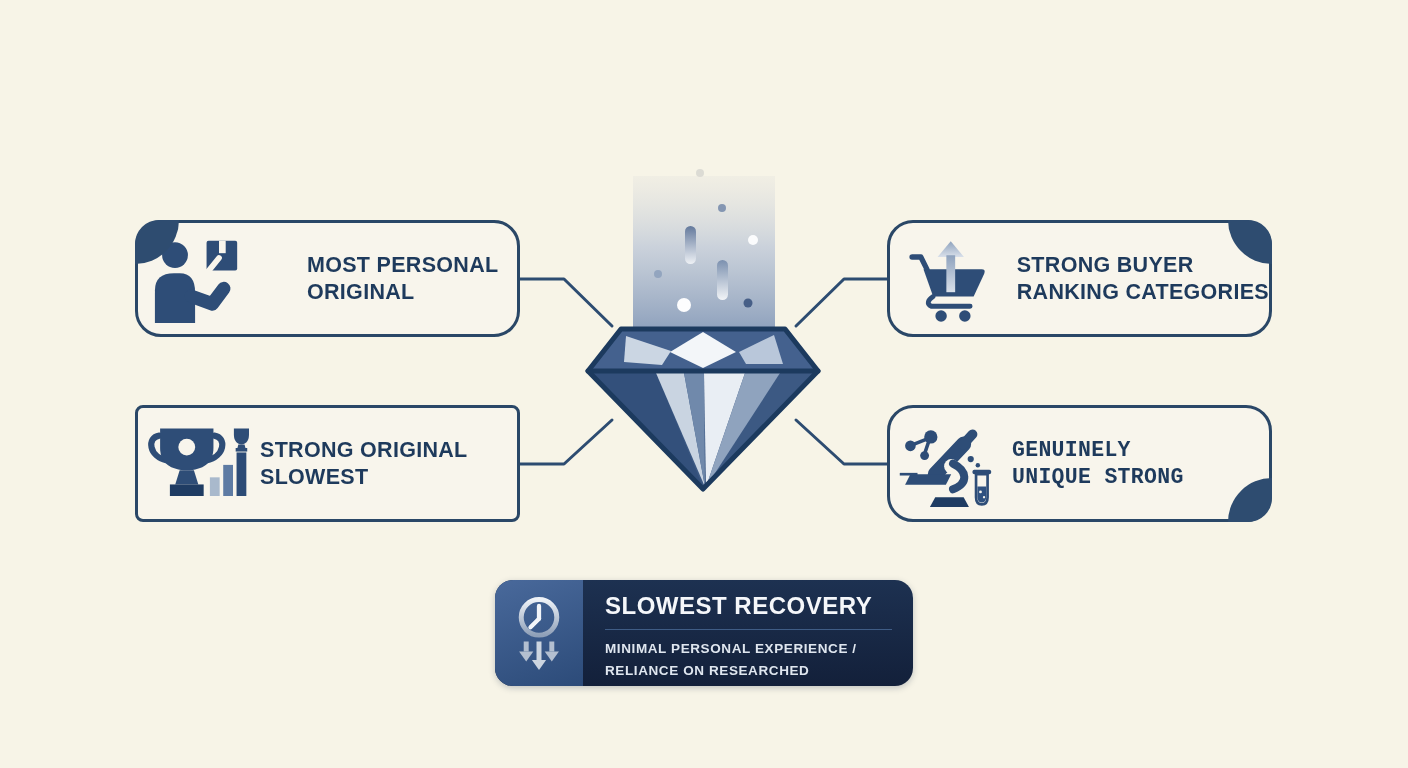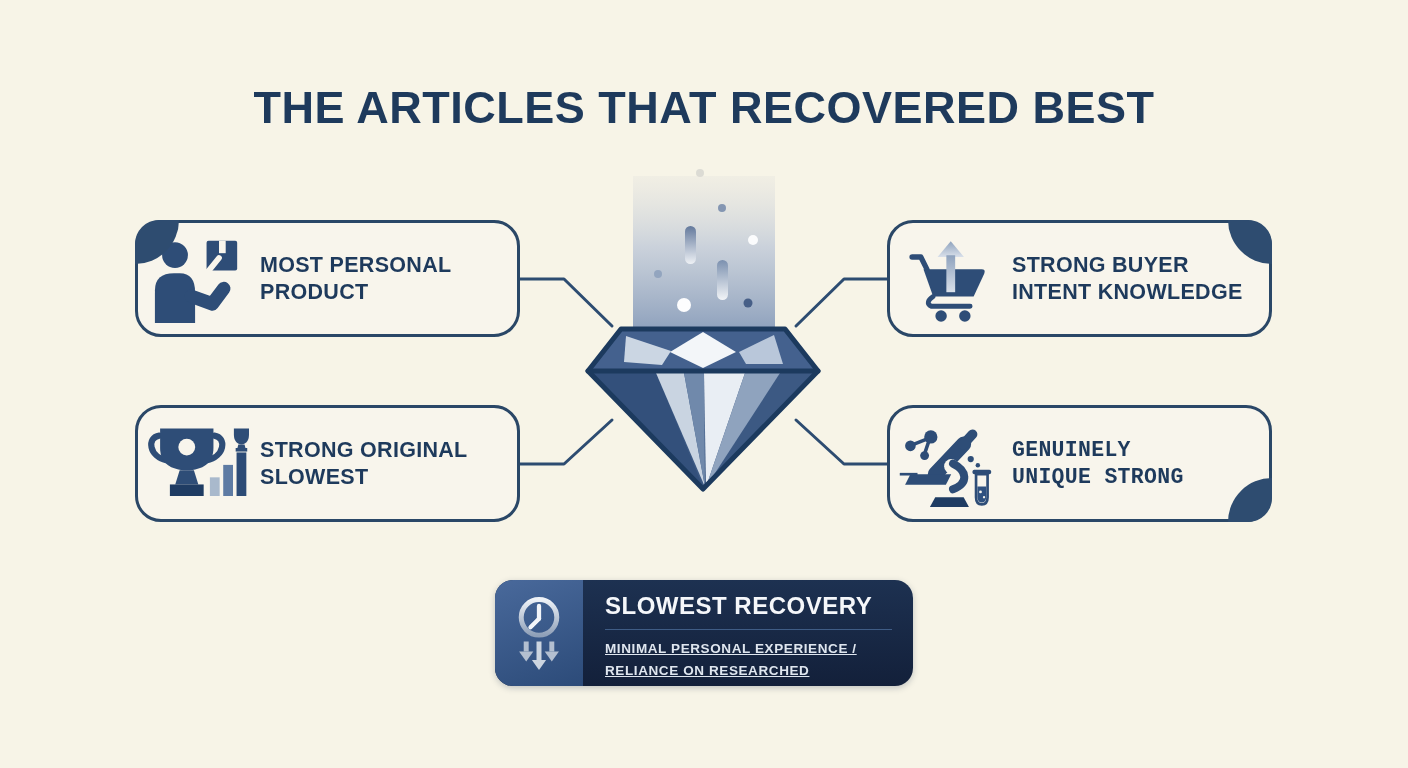--- a/index.html
+++ b/index.html
@@ -11,23 +11,23 @@
   .title{
     position:absolute;top:82px;left:0;width:1408px;text-align:center;
     font-size:45px;font-weight:bold;letter-spacing:.5px;color:#1e3a5c;
   }
   
   .fbox{
     position:absolute;width:385px;height:117px;box-sizing:border-box;
     border:3px solid #2a4767;border-radius:26px;background:#f8f5ec;
     display:flex;align-items:center;
   }
-  .fbox.tl{left:135px;top:220px;}
-  .fbox.tr{left:887px;top:220px;}
-  .fbox.bl{left:135px;top:405px;}
+  .fbox.tl{left:135px;top:220px;gap:47px;}
+  .fbox.tr{left:887px;top:220px;justify-content:space-between;}
+  .fbox.bl{left:135px;top:405px;border-radius:8px;}
   .fbox.br{left:887px;top:405px;font-family:Liberation Mono, monospace;}
   .iconwrap{width:118px;display:flex;justify-content:center;align-items:center;flex:0 0 118px;}
   .fbox .label{
     font-size:21.5px;font-weight:bold;line-height:27px;letter-spacing:.3px;
     color:#1e3a5c;margin-left:4px;
   }
   .fbox .label span{display:block;}
   .fbox .label span:empty{display:none;}
   .corner{position:absolute;width:44px;height:44px;background:#2e4c70;}
   .corner.c-tl{top:-3px;left:-3px;border-radius:24px 0 100% 0;}
@@ -43,28 +43,27 @@
     box-shadow:0 2px 6px rgba(30,50,80,.25);
   }
   .banner .iconpane{
     flex:0 0 88px;display:flex;align-items:center;justify-content:center;
     background:linear-gradient(160deg,#49699b,#2c4b79);
   }
   .banner .content{flex:1;padding:12px 20px 0 22px;}
   .banner .btitle{font-size:24px;font-weight:bold;letter-spacing:.5px;color:#f5f7fa;}
   .banner .divider{height:1px;background:#3f5c85;margin:9px 0 8px 0;width:287px;}
   .banner .bsub{font-size:13.5px;font-weight:bold;letter-spacing:.6px;line-height:22px;color:#dfe6ef;}
-  .banner .bsub span{display:block;text-decoration:underline;}
+  .banner .bsub span{display:block;}
 </style>
 </head>
 <body>
 
 <div id="canvas">
 
-  <div class="title">THE ARTICLES THAT RECOVERED BEST</div>
 
   <svg class="overlay" width="1408" height="768" viewBox="0 0 1408 768">
     <defs>
       <linearGradient id="colGrad" x1="0" y1="0" x2="0" y2="1">
         <stop offset="0%" stop-color="#e9e7e0" stop-opacity="0.45"></stop>
         <stop offset="45%" stop-color="#c3ccd9" stop-opacity="0.85"></stop>
         <stop offset="100%" stop-color="#8da0bc"></stop>
       </linearGradient>
       <linearGradient id="capGrad1" x1="0" y1="0" x2="0" y2="1">
         <stop offset="0%" stop-color="#63799c"></stop>
@@ -118,21 +117,21 @@
         <circle cx="27" cy="21" r="13.5" fill="#2e4d77"></circle>
         <path d="M6 92 V58 Q6 40 26 40 H32 Q48 40 48 60 V92 Z" fill="#2e4d77"></path>
         <path d="M44 64 L66 72 L78 56" stroke="#2e4d77" stroke-width="14" fill="none" stroke-linecap="round" stroke-linejoin="round"></path>
         <rect x="60" y="6" width="32" height="31" rx="2" fill="#2e4d77"></rect>
         <rect x="73" y="6" width="7" height="13" fill="#f8f5ec"></rect>
         <path d="M52 50 L73 24" stroke="#f8f5ec" stroke-width="6" stroke-linecap="round"></path>
       </svg>
     </div>
     <div class="label">
       <span>MOST PERSONAL</span>
-      <span>PRODUCT</span>
+      <span>ORIGINAL</span>
     </div>
   </div>
 
   <div class="fbox tr">
     <div class="corner c-tr"></div>
     <div class="iconwrap">
       <svg width="88" height="88" viewBox="0 0 100 98">
         <defs>
           <linearGradient id="arrowGrad" x1="0" y1="0" x2="0" y2="1">
             <stop offset="0%" stop-color="#8ea2bd"></stop>
@@ -143,21 +142,21 @@
         <path d="M21 38 H87 Q92 38 90 43 L78 69 H32 Z" fill="#2e4d77"></path>
         <polygon points="52,6 37,24 67,24" fill="url(#arrowGrad)"></polygon>
         <rect x="47" y="22" width="10" height="42" fill="url(#arrowGrad)"></rect>
         <path d="M32 69 Q22 76 30 80 H74" stroke="#2e4d77" stroke-width="5.5" fill="none" stroke-linecap="round"></path>
         <circle cx="41" cy="91" r="6.5" fill="#2e4d77"></circle>
         <circle cx="68" cy="91" r="6.5" fill="#2e4d77"></circle>
       </svg>
     </div>
     <div class="label">
       <span>STRONG BUYER</span>
-      <span>INTENT KNOWLEDGE</span>
+      <span>RANKING CATEGORIES</span>
 
     </div>
   </div>
 
   <div class="fbox bl">
     <div class="iconwrap">
       <svg width="104" height="86" viewBox="0 0 117 96">
         <path d="M16 16 C2 18 4 40 25 44" stroke="#2e4d77" stroke-width="7" fill="none" stroke-linecap="round"></path>
         <path d="M78 16 C92 18 90 40 69 44" stroke="#2e4d77" stroke-width="7" fill="none" stroke-linecap="round"></path>
         <path d="M17 8 H77 V30 C77 47 65 55 47 55 C29 55 17 47 17 30 Z" fill="#2e4d77"></path>

